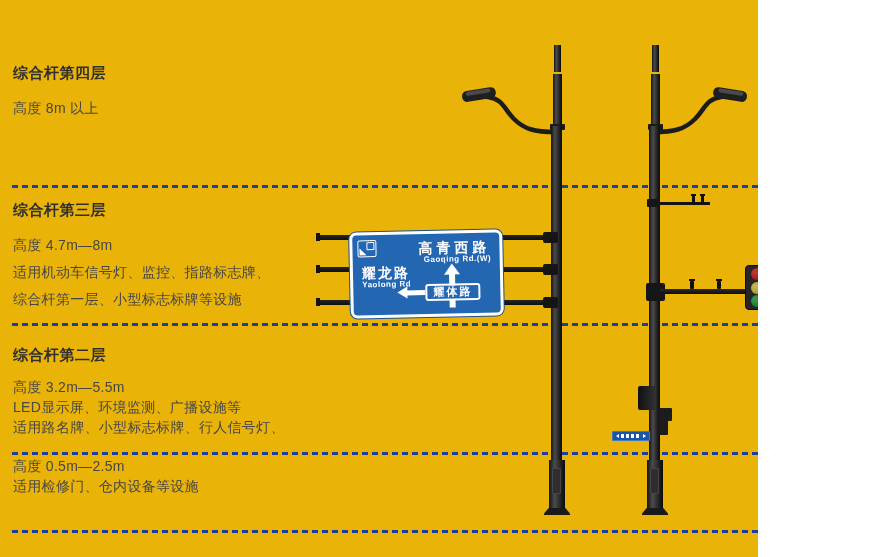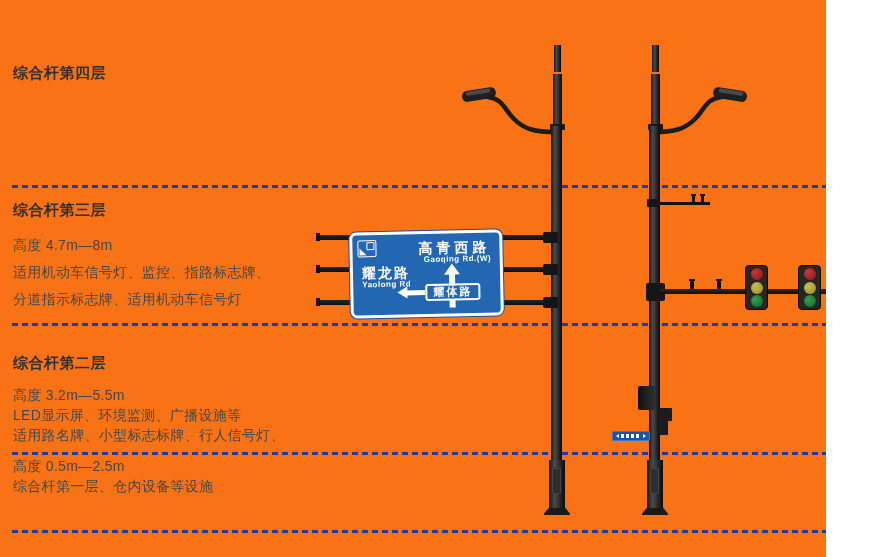--- a/index.html
+++ b/index.html
@@ -1,17 +1,17 @@
 <!DOCTYPE html>
 <html style="--divider-blue: #1d3da0; --sign-blue: #2366b1; --pole-dark: #1a1a1a; --signal-red: #a01d24; --signal-yellow: #a89c2e; --signal-green: #157a2f; --title-text: #303030; --body-text: #474747;"><head>
 <meta charset="utf-8">
 <style>
   html,body{margin:0;padding:0;background:#ffffff;}
   .canvas{
-    position:relative;width:826px;height:557px;background:#f97316;overflow:hidden;
+    position:relative;width:758px;height:557px;background:#eab308;overflow:hidden;
     font-family:"Liberation Sans","DejaVu Sans",sans-serif;
   }
   .grp{position:absolute;left:0;top:0;width:0;height:0;overflow:visible;}
 
   
   .divider{
     position:absolute;left:12px;width:864px;height:3px;z-index:0;
     background:repeating-linear-gradient(90deg,var(--divider-blue) 0 6px,transparent 6px 10px);
   }
 
@@ -87,39 +87,40 @@
 
 <div class="canvas">
 
   <div class="divider" style="top:185px"></div>
   <div class="divider" style="top:323px"></div>
   <div class="divider" style="top:452px"></div>
   <div class="divider" style="top:530px"></div>
 
   <div class="layer-note" style="top:64px">
     <div class="layer-title">综合杆第四层</div>
+    <div class="line">高度 8m 以上</div>
   </div>
 
   <div class="layer-note" style="top:201px">
     <div class="layer-title">综合杆第三层</div>
     <div class="line">高度 4.7m—8m</div>
     <div class="line">适用机动车信号灯、监控、指路标志牌、</div>
-    <div class="line">分道指示标志牌、适用机动车信号灯</div>
-  </div>
-
-  <div class="layer-note tight" style="top:354px">
+    <div class="line">综合杆第一层、小型标志标牌等设施</div>
+  </div>
+
+  <div class="layer-note tight" style="top:346px">
     <div class="layer-title">综合杆第二层</div>
     <div class="line">高度 3.2m—5.5m</div>
     <div class="line">LED显示屏、环境监测、广播设施等</div>
     <div class="line">适用路名牌、小型标志标牌、行人信号灯、</div>
   </div>
 
   <div class="layer-note tight" style="top:456px">
     <div class="line">高度 0.5m—2.5m</div>
-    <div class="line">综合杆第一层、仓内设备等设施</div>
+    <div class="line">适用检修门、仓内设备等设施</div>
   </div>
 
   <svg class="arms-svg" width="890" height="557" viewBox="0 0 890 557">
     <path d="M 556 132 C 534 132 524 129 514 119 C 504 109 503 99 488 97 L 482 96" fill="none" stroke="#1c1c1c" stroke-width="4.5" stroke-linecap="round"></path>
     <g transform="rotate(-9 479 95)">
       <rect x="462" y="89" width="34" height="11" rx="5" fill="#1f1f1f"></rect>
       <rect x="466" y="90" width="25" height="4" rx="2" fill="#4a4a4a"></rect>
     </g>
     <path d="M 653 132 C 675 132 685 129 695 119 C 705 109 706 99 721 97 L 727 96" fill="none" stroke="#1c1c1c" stroke-width="4.5" stroke-linecap="round"></path>
     <g transform="rotate(9 730 95)">

